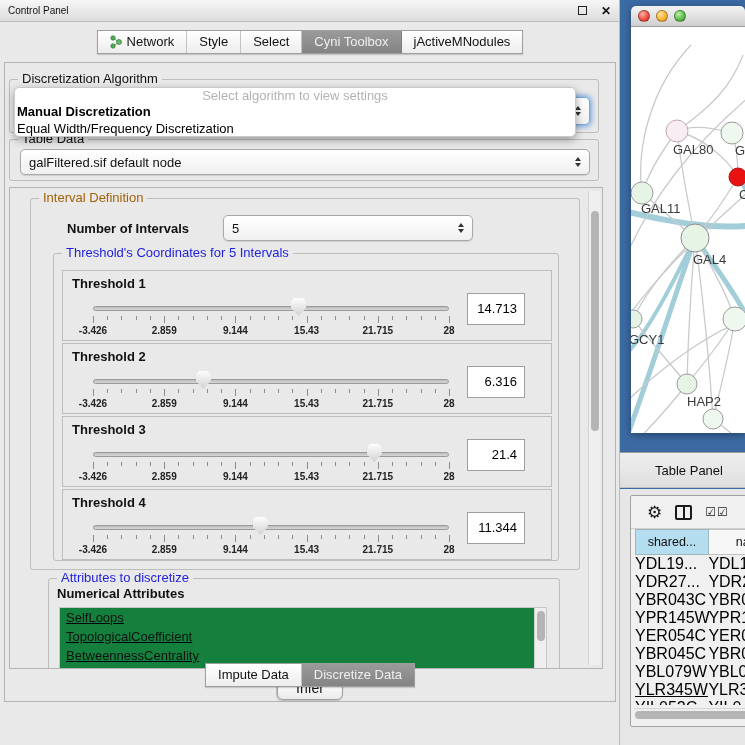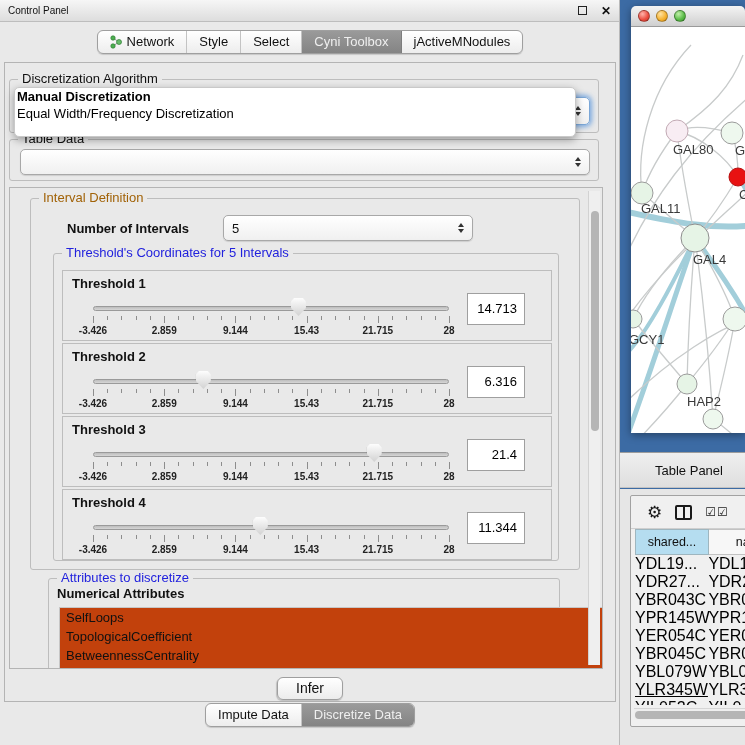--- a/index.html
+++ b/index.html
@@ -13,21 +13,21 @@
   #cp-titlebar { position:absolute; left:0; top:0; width:100%; height:22px;
      background:linear-gradient(#f6f6f6,#dddddd); border-bottom:1px solid #bdbdbd;
      display:flex; align-items:center; padding:0 8px; }
   #cp-title { font-size:10px; color:#111; }
   .tb-icons { margin-left:auto; display:flex; align-items:center; gap:14px; }
   .float-ic { width:9px; height:9px; border:1.5px solid #222; display:inline-block; }
   .close-ic { font-size:12px; font-weight:bold; color:#111; line-height:1; }
 
   
   .segrow { position:absolute; left:0; width:620px; display:flex; justify-content:center; }
-  .segctl { display:flex; border:1px solid #9f9f9f; border-radius:6px; overflow:hidden;
+  .segctl { display:flex; border:1px solid #9f9f9f; border-radius:0; overflow:hidden;
             background:linear-gradient(#ffffff,#ededed); box-shadow:0 1px 1px rgba(0,0,0,.15); }
   .seg { padding:3px 12px 4px; font-size:13px; color:#111; border-right:1px solid #c3c3c3;
          display:flex; align-items:center; gap:5px; cursor:default; white-space:nowrap; }
   .seg:last-child { border-right:none; }
   .seg.sel { background:linear-gradient(#9a9a9a,#848484); color:#efefef; border-right-color:#7d7d7d; }
 
   
   #cp-content { position:absolute; left:4px; top:62px; width:612px; height:640px;
      border:1px solid #b4b4b4; background:#e9e9e9; }
 
@@ -74,22 +74,22 @@
   .tick { position:absolute; top:45px; width:1px; height:4px; background:#8d8d8d; }
   .tick.major { height:7px; }
   .ticklab { position:absolute; top:54px; transform:translateX(-50%);
      font-size:10px; font-weight:bold; color:#222; white-space:nowrap; }
   .valbox { position:absolute; left:404px; top:22px; width:58px; height:32px;
      background:#fff; border:1px solid #9f9f9f; font-size:13px; color:#000;
      text-align:right; padding-right:7px; line-height:30px; }
 
   
   #attr-label { position:absolute; left:8px; top:7px; font-size:13px; font-weight:bold; color:#111; }
-  #attr-list { position:absolute; left:10px; top:28px; width:572px; height:70px;
-     background:#c2410c; border:1px solid #c6c6c6; overflow:hidden; }
+  #attr-list { position:absolute; left:10px; top:28px; width:488px; height:70px;
+     background:#15803d; border:1px solid #c6c6c6; overflow:hidden;text-decoration:underline; }
   .attr-item { font-size:13px; color:#111; padding:2px 0 2px 6px; }
 
   
   #apply-btn { position:absolute; left:50%; transform:translateX(-50%); top:614px;
      padding:2px 18px 3px; font-size:14px; color:#111; background:linear-gradient(#ffffff,#ececec);
      border:1px solid #9e9e9e; border-radius:6px; box-shadow:0 1px 1px rgba(0,0,0,.18); }
 
   
   #bluebg { position:absolute; left:618px; top:0; width:127px; height:452px; background:#3c6ba4; }
   #netwin { position:absolute; left:631px; top:6px; width:114px; height:427px;
@@ -170,20 +170,21 @@
           <span class="stepper">
             <span class="arr-up"></span>
               <span class="arr-dn"></span>
           </span>
         </div>
       </div>
 
       <div class="group" style="left:4px; top:76px; width:590px; height:42px;">
         <span class="gtitle">Table Data</span>
         <div class="combo" style="left:10px; top:9px; width:570px; height:26px;">
+          <span>galFiltered.sif default node</span>
           <span class="stepper">
             <span class="arr-up"></span>
               <span class="arr-dn"></span>
           </span>
         </div>
       </div>
 
       <div id="scrollpanel">
         <div class="group" style="left:20px; top:10px; width:550px; height:372px;">
           <span class="gtitle green">Interval Definition</span>
@@ -370,32 +371,33 @@
         </div>
 
         <div class="vscroll" style="right:2px; top:3px; bottom:3px;">
           <div class="vthumb" style="top:20px; height:220px;"></div>
         </div>
       </div>
 
       <button id="apply-btn">Infer</button>
     </div>
 
-    <div class="segrow" style="top:703px;">
+    <div class="segrow" style="top:663px;">
       <div class="segctl" id="bottom-tabs">
           <span class="seg">
             <span>Impute Data</span>
           </span>
           <span class="seg sel">
             <span>Discretize Data</span>
           </span>
         </div>
     </div>
 
     <div id="algo-popup">
+      <div class="hint">Select algorithm to view settings</div>
       <div id="popup-items">
           <div class="pitem b">Manual Discretization</div>
           <div class="pitem">Equal Width/Frequency Discretization</div>
         </div>
     </div>
   </div>
 
   <div id="netwin">
     <div id="netwin-titlebar">
       <span class="tlight" id="tl-red" style="background: radial-gradient(circle at 35% 30%, rgb(255, 179, 170), rgb(234, 75, 62) 60%, rgb(195, 58, 44));"></span>

